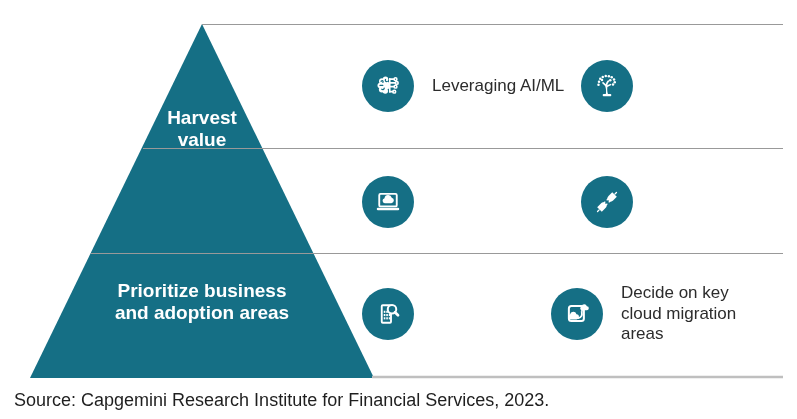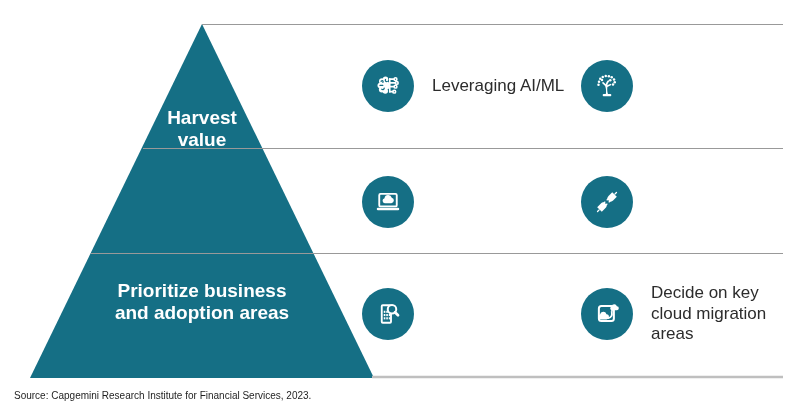--- a/index.html
+++ b/index.html
@@ -14,31 +14,31 @@
   }
   .tier-1{left:112px;top:78px;width:180px;margin-top:29px;}
   .tier-2{left:112px;top:172px;width:180px;}
   .tier-3{left:72px;top:280px;width:260px;}
   .item{position:absolute;display:flex;align-items:center;gap:18px;height:52px;}
   .item-r1c1{left:362px;top:60px;}
   .item-r1c2{left:581px;top:60px;}
   .item-r2c1{left:362px;top:176px;}
   .item-r2c2{left:581px;top:176px;}
   .item-r3c1{left:362px;top:288px;}
-  .item-r3c2{left:581px;top:288px;}
+  .item-r3c2{left:551px;top:288px;}
   .icon-circle{
     width:52px;height:52px;border-radius:50%;background:#156f85;
     display:flex;align-items:center;justify-content:center;flex:0 0 auto;
   }
   .item-label{
     font-size:17px;color:#2c2c2c;line-height:1.22;white-space:pre-line;
     max-width:160px;
   }
   .source{
-    position:absolute;left:14px;top:390px;font-size:10px;color:#1f1f1f;
+    position:absolute;left:14px;top:390px;font-size:18px;color:#1f1f1f;
   }
 </style>
 </head>
 <body>
 
 <div class="canvas">
 
   <svg class="bg-svg" width="797" height="419" viewBox="0 0 797 419">
     <polygon points="202,24 30,378 374,378" fill="#156f85"></polygon>
     <line x1="202" y1="24.5" x2="783" y2="24.5" stroke="#999999" stroke-width="1"></line>

